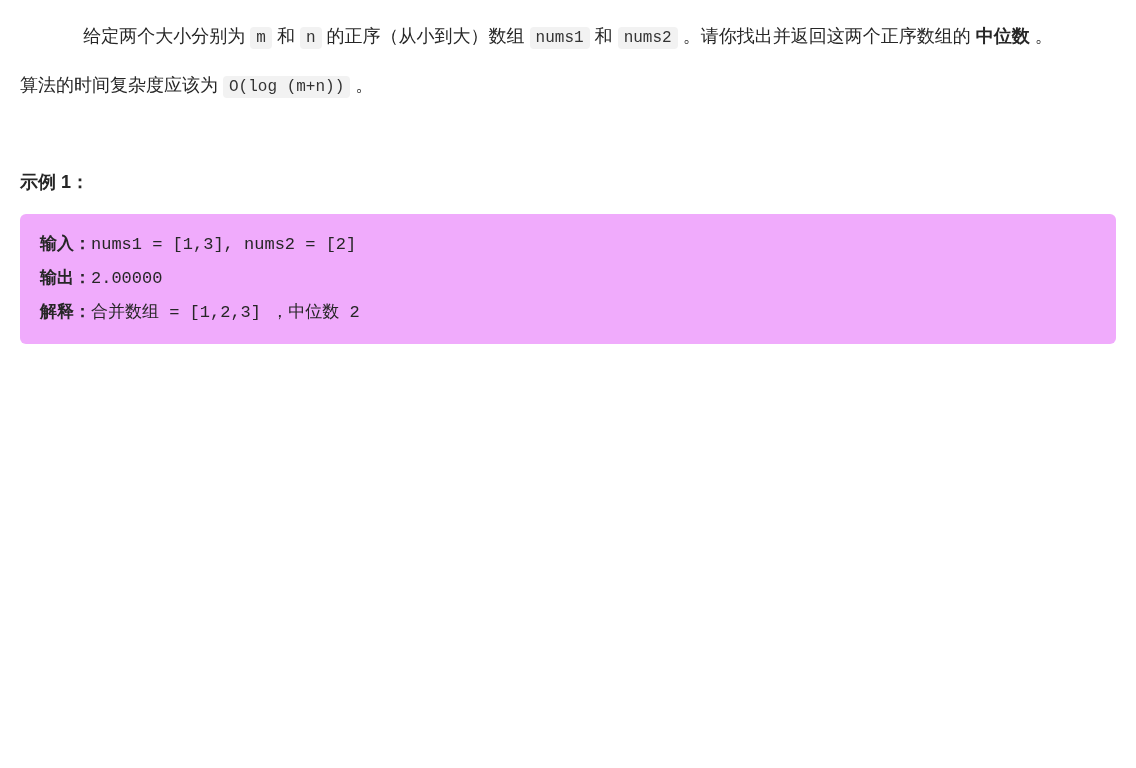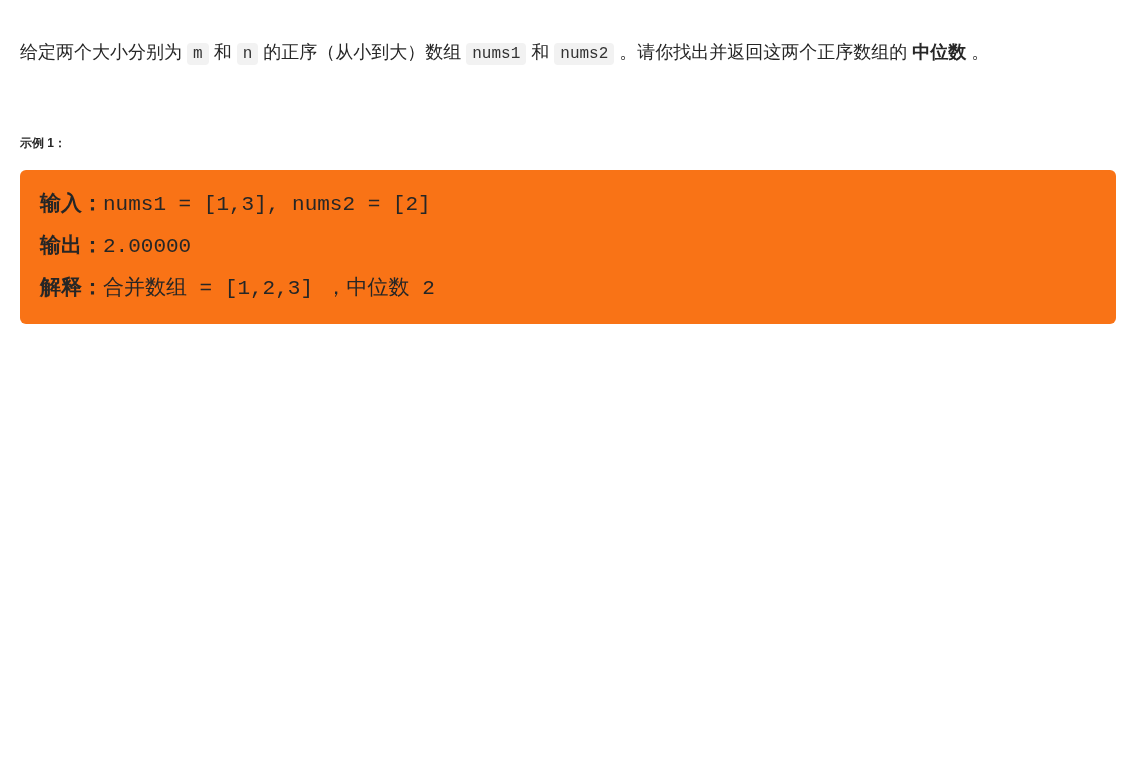--- a/index.html
+++ b/index.html
@@ -8,58 +8,61 @@
     padding: 20px 20px 30px 20px;
     font-family: -apple-system, BlinkMacSystemFont, "Segoe UI", "PingFang SC", "Hiragino Sans GB", "Microsoft YaHei", sans-serif;
     font-size: 18px;
     line-height: 1.8;
     color: #262626;
     background: #ffffff;
     width: 1136px;
   }
   .content { max-width: 1096px; }
   p { margin: 0 0 16px 0; }
-  p.para1 { margin-top: 16px; }
+  p.para1 { margin-top: 0; text-align: center; }
   code.inline {
     background: #f2f2f2;
     border-radius: 4px;
     padding: 2px 6px;
     font-family: "SF Mono", Menlo, Monaco, Consolas, "Liberation Mono", "Courier New", monospace;
     font-size: 16px;
     color: #333;
   }
   strong { font-weight: 700; }
   .section-heading {
     font-weight: 700;
     margin: 48px 0 16px 0;
-    font-size: 12px;
+    font-size: 18px;
   }
   .section-heading.first { margin-top: 64px; }
   pre.codeblock {
-    background: #f97316;
+    background: #f0abfc;
     border-radius: 6px;
     padding: 14px 20px;
     margin: 0 0 24px 0;
     font-family: "SF Mono", Menlo, Monaco, Consolas, "Liberation Mono", "Courier New", monospace;
-    font-size: 21px;
+    font-size: 17px;
     line-height: 2.0;
     white-space: pre-wrap;
     color: #262626;
   }
   pre.codeblock .b { font-weight: 700; }
 </style>
 </head>
 <body>
 
 <div class="content">
 
   <p class="para1">
     <span>给定两个大小分别为 </span><code class="inline">m</code><span> 和 </span><code class="inline">n</code><span> 的正序（从小到大）数组 </span><code class="inline">nums1</code><span> 和 </span><code class="inline">nums2</code><span> 。请你找出并返回这两个正序数组的 </span><strong>中位数</strong><span> 。</span>
   </p>
 
+  <p>
+    <span>算法的时间复杂度应该为 </span><code class="inline">O(log (m+n))</code><span> 。</span>
+  </p>
 
   <div class="section-heading first">示例 1：</div>
 
   <pre class="codeblock"><span class="b">输入：</span><span>nums1 = [1,3], nums2 = [2]</span>
 <span class="b">输出：</span><span>2.00000</span>
 <span class="b">解释：</span><span>合并数组 = [1,2,3] ，中位数 2</span></pre>
 
 
 
 </div>

